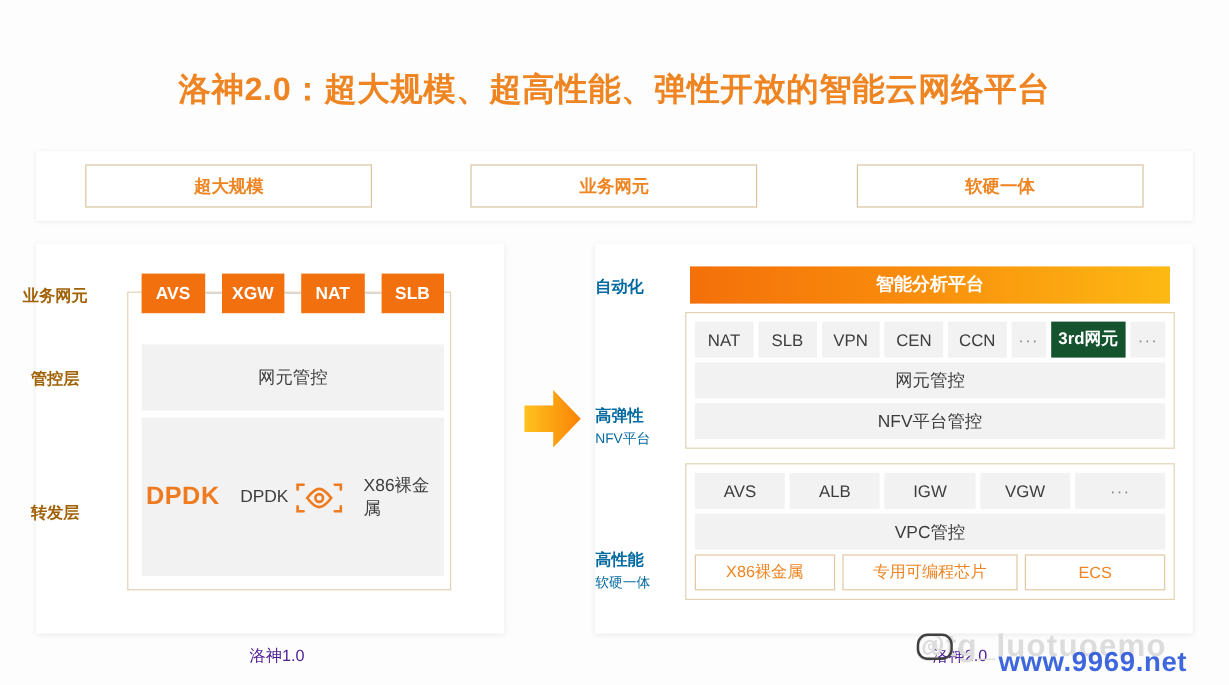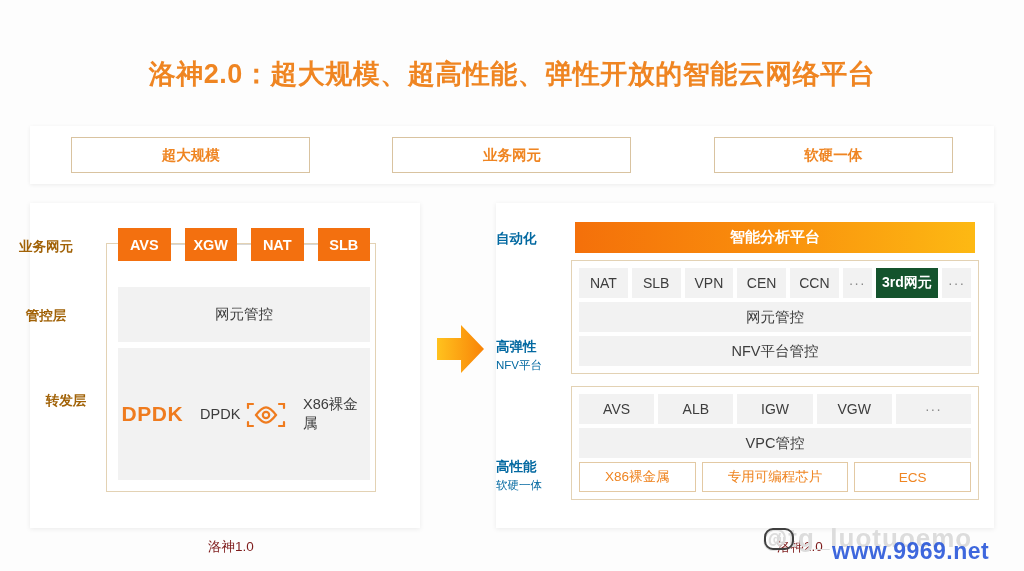--- a/index.html
+++ b/index.html
@@ -42,21 +42,21 @@
     box-shadow:0 1px 5px rgba(0,0,0,.08);
   }
   #panel-left{left:30px;top:203px;width:390px;height:325px;}
   #panel-right{left:496px;top:203px;width:498px;height:325px;}
   .row-label{
     position:absolute;left:0;width:92px;text-align:center;
     font-size:13.5px;font-weight:bold;color:#a16207;
   }
   .l-lab1{top:238px;}
   .l-lab2{top:307px;}
-  .l-lab3{top:392px;margin-left:20px;}
+  .l-lab3{top:419px;}
 
   .inner-box{
     position:absolute;left:106px;top:243px;width:268px;height:247px;
     border:1.2px solid #e3d2b4;background:#fff;
   }
   .svc-row{
     position:absolute;left:118px;top:228px;width:252px;height:33px;
     display:flex;align-items:center;
   }
   .svc{
@@ -123,21 +123,21 @@
   }
   .ob-row{display:flex;gap:6px;margin-top:4px;}
   .ob{
     border:1.2px solid #e3c9a3;background:#fff;color:#ef8522;
     font-size:13.5px;height:28px;
     display:flex;align-items:center;justify-content:center;
   }
 
   
   .caption{
-    position:absolute;font-size:13.5px;color:#7f1d1d;text-align:center;
+    position:absolute;font-size:13.5px;color:#4c1d95;text-align:center;
   }
   #cap-left{left:208px;top:538px;}
   #cap-right{left:777px;top:538px;}
 
   
   .wm-handle{
     position:absolute;left:762px;top:523px;
     font-size:26px;color:#dcdcdc;font-weight:bold;
     letter-spacing:1px;white-space:nowrap;
   }

